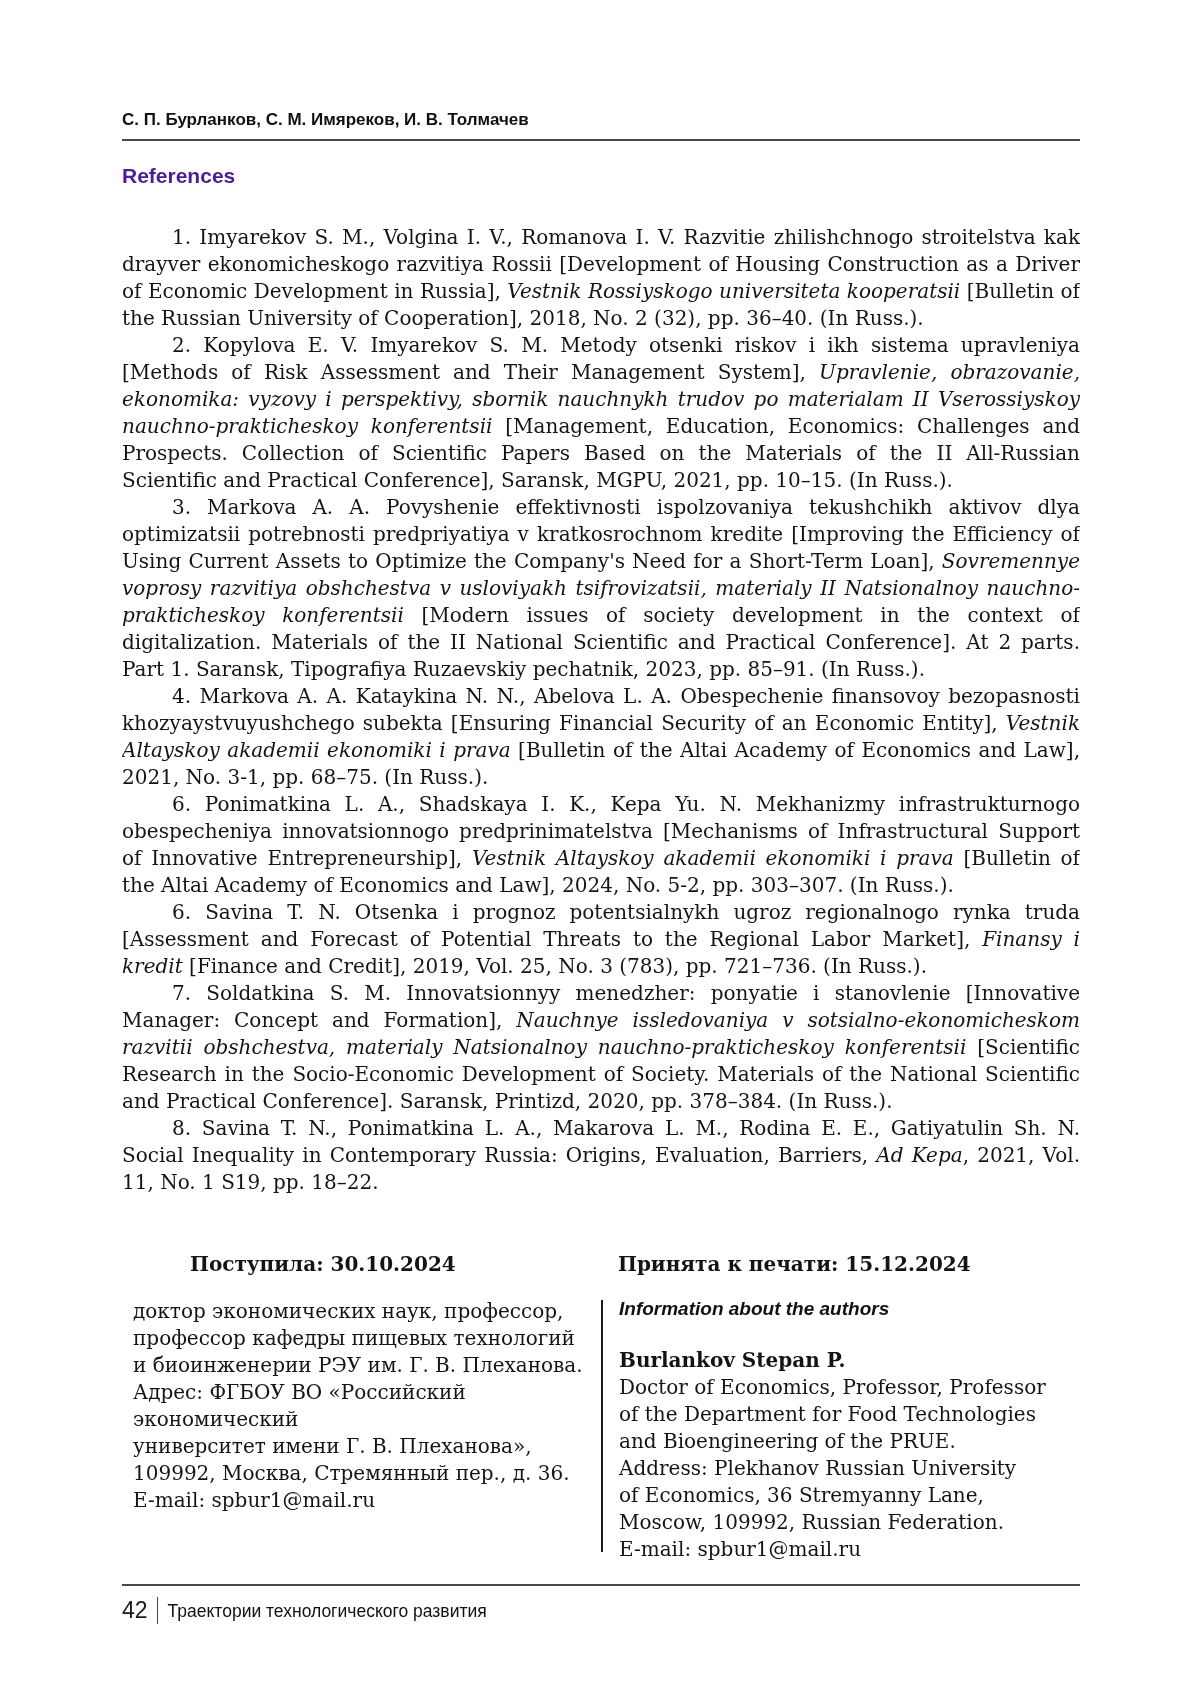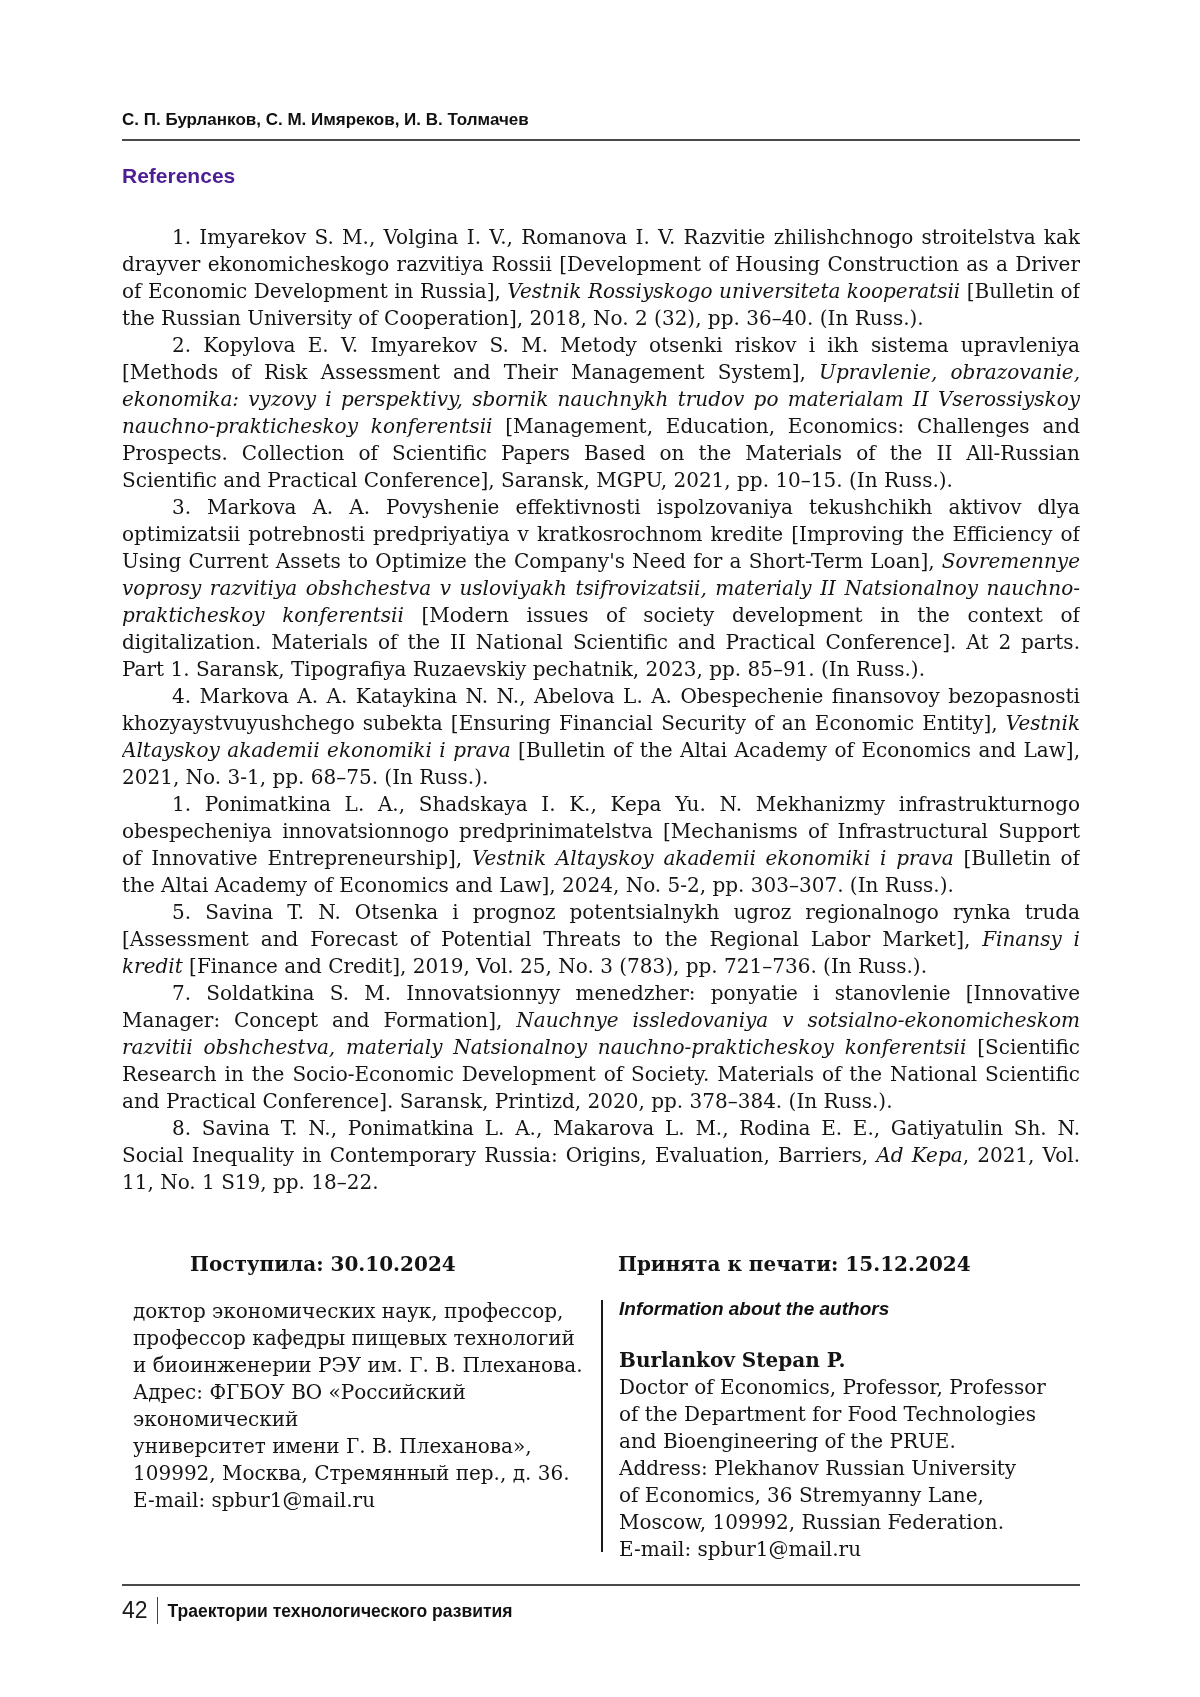--- a/index.html
+++ b/index.html
@@ -82,42 +82,42 @@
   .page-footer .pagenum {
     font-family: "Liberation Sans", sans-serif;
     font-size: 23px; color: #1a1a1a;
   }
   .page-footer .footer-bar {
     width: 1px; height: 27px; background: #444;
     margin: 0 10px 0 9px;
   }
   .page-footer .journal {
     font-family: "Liberation Sans", sans-serif;
-    font-weight: bold; font-size: 17.5px; color: #111;
+    font-weight: normal; font-size: 17.5px; color: #111;
     padding-top: 2px;
   }
 </style>
 </head>
 <body>
 
 <div class="content">
 
   <div class="running-header">
     <span>С. П. Бурланков, С. М. Имяреков, И. В. Толмачев</span>
   </div>
 
   <h1 class="refs-heading">References</h1>
 
   <div class="refs">
     <p class="ref"><span>1. Imyarekov S. M., Volgina I. V., Romanova I. V. Razvitie zhilishchnogo stroitelstva kak drayver ekonomicheskogo razvitiya Rossii [Development of Housing Construction as a Driver of Economic Development in Russia], </span><i>Vestnik Rossiyskogo universiteta kooperatsii</i><span> [Bulletin of the Russian University of Cooperation], 2018, No. 2 (32), pp. 36–40. (In Russ.).</span></p>
     <p class="ref"><span>2. Kopylova E. V. Imyarekov S. M. Metody otsenki riskov i ikh sistema upravleniya [Methods of Risk Assessment and Their Management System], </span><i>Upravlenie, obrazovanie, ekonomika: vyzovy i perspektivy, sbornik nauchnykh trudov po materialam II Vserossiyskoy nauchno-prakticheskoy konferentsii</i><span> [Management, Education, Economics: Challenges and Prospects. Collection of Scientific Papers Based on the Materials of the II All-Russian Scientific and Practical Conference], Saransk, MGPU, 2021, pp. 10–15. (In Russ.).</span></p>
     <p class="ref"><span>3. Markova A. A. Povyshenie effektivnosti ispolzovaniya tekushchikh aktivov dlya optimizatsii potrebnosti predpriyatiya v kratkosrochnom kredite [Improving the Efficiency of Using Current Assets to Optimize the Company's Need for a Short-Term Loan], </span><i>Sovremennye voprosy razvitiya obshchestva v usloviyakh tsifrovizatsii, materialy II Natsionalnoy nauchno-prakticheskoy konferentsii</i><span> [Modern issues of society development in the context of digitalization. Materials of the II National Scientific and Practical Conference]. At 2 parts. Part 1. Saransk, Tipografiya Ruzaevskiy pechatnik, 2023, pp. 85–91. (In Russ.).</span></p>
     <p class="ref"><span>4. Markova A. A. Kataykina N. N., Abelova L. A. Obespechenie finansovoy bezopasnosti khozyaystvuyushchego subekta [Ensuring Financial Security of an Economic Entity], </span><i>Vestnik Altayskoy akademii ekonomiki i prava</i><span> [Bulletin of the Altai Academy of Economics and Law], 2021, No. 3-1, pp. 68–75. (In Russ.).</span></p>
-    <p class="ref"><span>1. Ponimatkina L. A., Shadskaya I. K., Kepa Yu. N. Mekhanizmy infrastrukturnogo obespecheniya innovatsionnogo predprinimatelstva [Mechanisms of Infrastructural Support of Innovative Entrepreneurship], </span><i>Vestnik Altayskoy akademii ekonomiki i prava</i><span> [Bulletin of the Altai Academy of Economics and Law], 2024, No. 5-2, pp. 303–307. (In Russ.).</span></p>
-    <p class="ref"><span>5. Savina T. N. Otsenka i prognoz potentsialnykh ugroz regionalnogo rynka truda [Assessment and Forecast of Potential Threats to the Regional Labor Market], </span><i>Finansy i kredit</i><span> [Finance and Credit], 2019, Vol. 25, No. 3 (783), pp. 721–736. (In Russ.).</span></p>
+    <p class="ref"><span>6. Ponimatkina L. A., Shadskaya I. K., Kepa Yu. N. Mekhanizmy infrastrukturnogo obespecheniya innovatsionnogo predprinimatelstva [Mechanisms of Infrastructural Support of Innovative Entrepreneurship], </span><i>Vestnik Altayskoy akademii ekonomiki i prava</i><span> [Bulletin of the Altai Academy of Economics and Law], 2024, No. 5-2, pp. 303–307. (In Russ.).</span></p>
+    <p class="ref"><span>6. Savina T. N. Otsenka i prognoz potentsialnykh ugroz regionalnogo rynka truda [Assessment and Forecast of Potential Threats to the Regional Labor Market], </span><i>Finansy i kredit</i><span> [Finance and Credit], 2019, Vol. 25, No. 3 (783), pp. 721–736. (In Russ.).</span></p>
     <p class="ref"><span>7. Soldatkina S. M. Innovatsionnyy menedzher: ponyatie i stanovlenie [Innovative Manager: Concept and Formation], </span><i>Nauchnye issledovaniya v sotsialno-ekonomicheskom razvitii obshchestva, materialy Natsionalnoy nauchno-prakticheskoy konferentsii</i><span> [Scientific Research in the Socio-Economic Development of Society. Materials of the National Scientific and Practical Conference]. Saransk, Printizd, 2020, pp. 378–384. (In Russ.).</span></p>
     <p class="ref"><span>8. Savina T. N., Ponimatkina L. A., Makarova L. M., Rodina E. E., Gatiyatulin Sh. N. Social Inequality in Contemporary Russia: Origins, Evaluation, Barriers, </span><i>Ad Kepa</i><span>, 2021, Vol. 11, No. 1 S19, pp. 18–22.</span></p>
   </div>
 
   <div class="dates-row">
     <span class="received">Поступила: 30.10.2024</span>
     <span class="accepted">Принята к печати: 15.12.2024</span>
   </div>
 
   <div class="authors-info">

